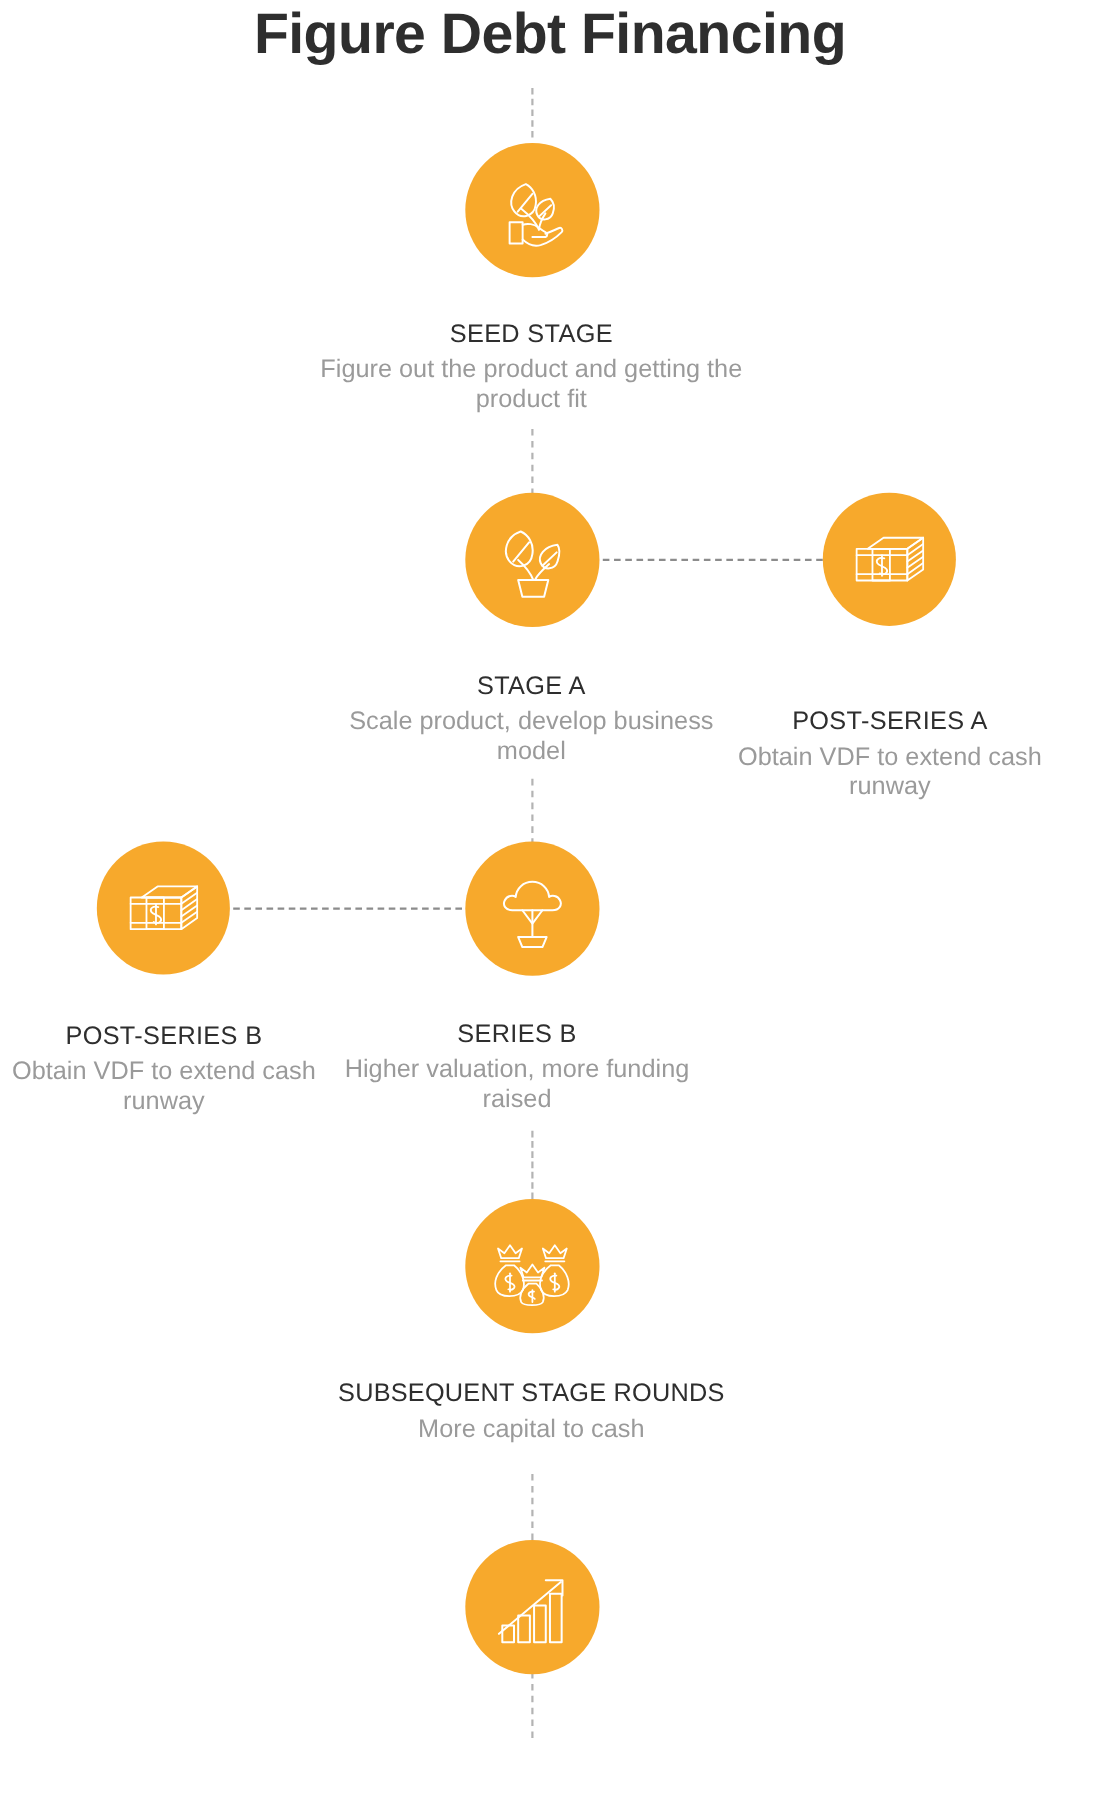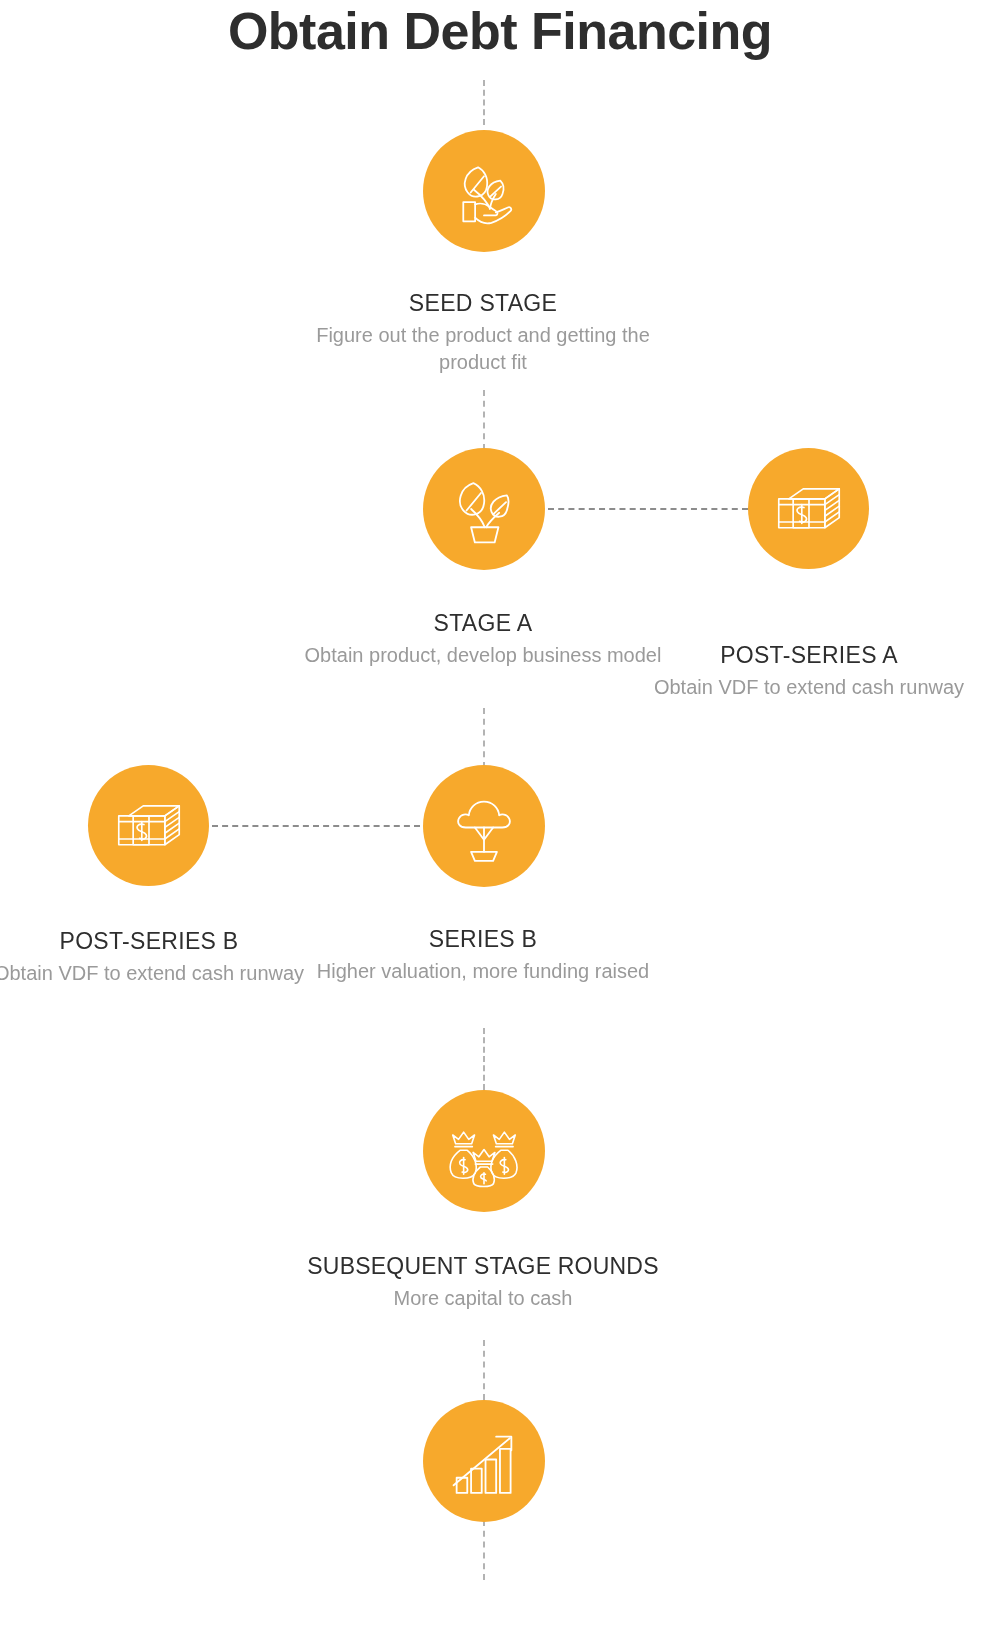--- a/index.html
+++ b/index.html
@@ -64,33 +64,33 @@
   .node-title {
     font-size: 23px;
     font-weight: normal;
     color: #2e2e2e;
     letter-spacing: 0.3px;
     line-height: 30px;
     white-space: nowrap;
   }
   .node-title.wide { letter-spacing: 0.2px; }
   .node-desc {
-    font-size: 20px;
+    font-size: 23px;
     font-weight: normal;
     color: #9a9a9a;
     line-height: 27px;
     margin-top: 4px;
   }
 </style>
 </head>
 <body>
 
 <div id="page">
 
-  <div class="title">Obtain Debt Financing</div>
+  <div class="title">Figure Debt Financing</div>
 
   <div class="vline" style="left:483px; top:80px; height:45px;"></div>
 
   <div class="vline" style="left:483px; top:390px; height:60px;"></div>
 
   <div class="hline" style="left:548px; top:508px; width:200px;"></div>
 
   <div class="vline" style="left:483px; top:708px; height:60px;"></div>
 
   <div class="hline" style="left:212px; top:825px; width:208px;"></div>
@@ -138,21 +138,21 @@
 
         <path d="M33 50 C42 58 48 66 51 74"></path>
         <path d="M70 55 C62 62 56 68 53 74"></path>
 
         <path d="M33 74 L69 74 L64 94 L38 94 Z"></path>
       </svg>
     </span>
   </div>
   <div class="node-text" style="left:303px; top:608px; width:360px;">
     <div class="node-title">STAGE A</div>
-    <div class="node-desc">Obtain product, develop business model</div>
+    <div class="node-desc">Scale product, develop business model</div>
   </div>
 
   <div class="node-circle" style="left:748px; top:448px; width:121px; height:121px;">
     <span>
       <svg width="72" height="72" viewBox="0 0 100 100" fill="none" stroke="#ffffff" stroke-width="2.3" stroke-linecap="round" stroke-linejoin="round">
 
         <path d="M22 36 L42 22 L92 22 L72 36 Z"></path>
         <path d="M72 36 L92 22"></path>
         <path d="M72 44 L92 30"></path>
         <path d="M72 52 L92 38"></path>
@@ -208,21 +208,21 @@
                  C31 26 39 18 50 18 C61 18 69 26 70 36
                  C73 34 80 34 83 40 C86 46 82 52 74 52 Z"></path>
 
         <path d="M38 52 L50 68 L62 52"></path>
         <line x1="50" y1="52" x2="50" y2="84"></line>
 
         <path d="M33 84 L67 84 L62 96 L38 96 Z"></path>
       </svg>
     </span>
   </div>
-  <div class="node-text" style="left:313px; top:924px; width:340px;">
+  <div class="node-text" style="left:300px; top:924px; width:340px;">
     <div class="node-title">SERIES B</div>
     <div class="node-desc">Higher valuation, more funding raised</div>
   </div>
 
   <div class="node-circle" style="left:423px; top:1090px; width:122px; height:122px;">
     <span>
       <svg width="80" height="80" viewBox="0 0 110 100" fill="none" stroke="#ffffff" stroke-width="2.2" stroke-linecap="round" stroke-linejoin="round">
 
         <path d="M12 28 L16 40 L38 40 L42 28 L34 34 L27 24 L20 34 Z"></path>
         <line x1="15" y1="44" x2="39" y2="44"></line>

